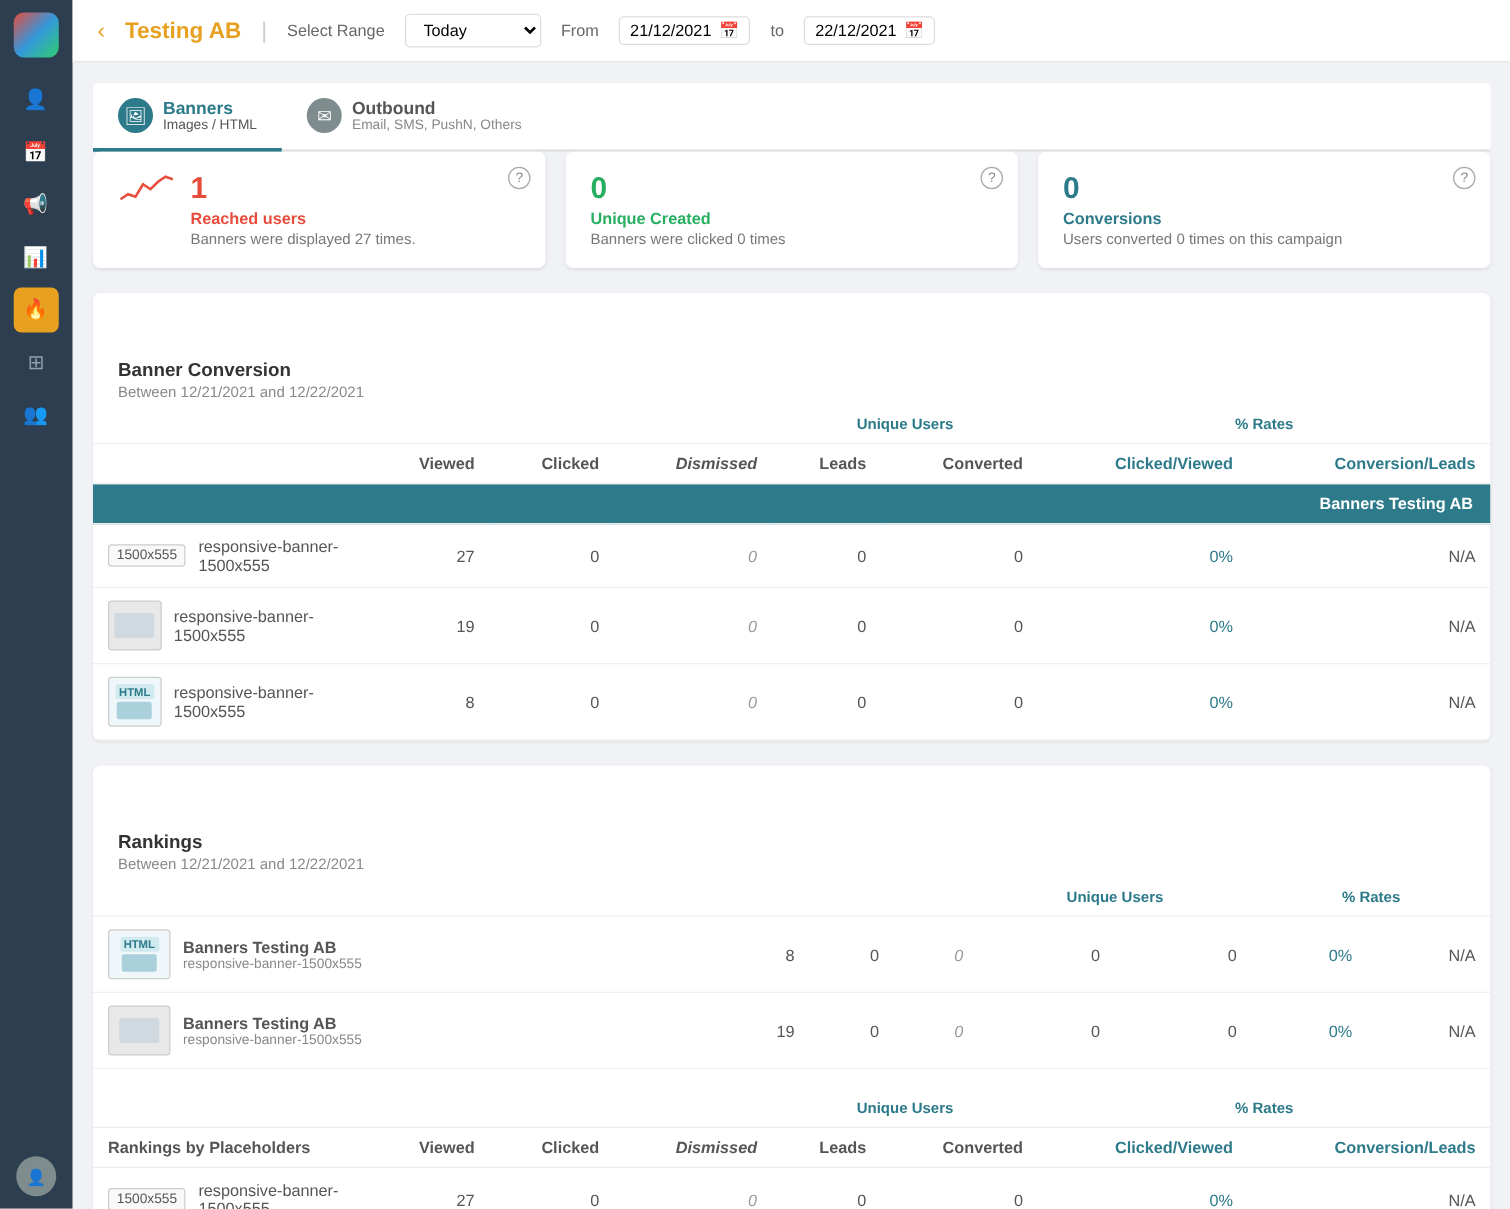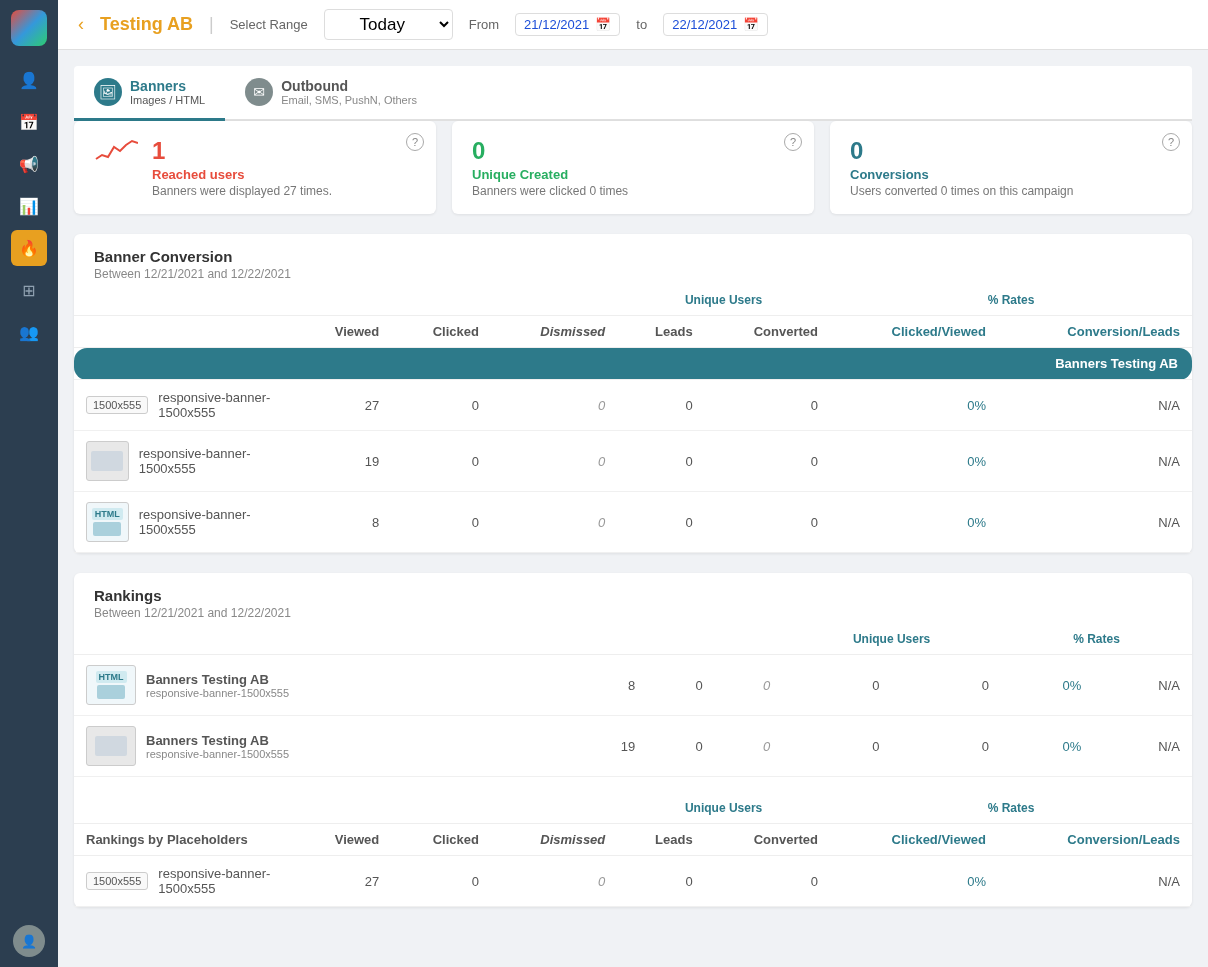--- a/index.html
+++ b/index.html
@@ -72,38 +72,37 @@
     }
     .header-select-range {
       color: #666;
       font-size: 13px;
     }
     .header-dropdown {
       padding: 4px 10px;
       border: 1px solid #ddd;
       border-radius: 4px;
       background: white;
-      font-size: 17px;
+      font-size: 13px;
       cursor: pointer;
-      text-align: center;
     }
     .header-from-label, .header-to-label {
       color: #666;
       font-size: 13px;
     }
     .header-date-input {
       display: flex;
       align-items: center;
       border: 1px solid #ddd;
       border-radius: 4px;
       padding: 3px 8px;
       background: white;
       gap: 6px;
     }
-    .header-date-input span { font-size: 13px; color: #1d4ed8; text-align: right; }
+    .header-date-input span { font-size: 13px; color: #000000; text-align: right; }
     .calendar-icon { color: #3498db; font-size: 14px; }
 
     
     .content {
       flex: 1;
       overflow-y: auto;
       padding: 16px;
     }
 
     
@@ -197,20 +196,21 @@
       margin-bottom: 20px;
       box-shadow: 0 1px 3px rgba(0,0,0,0.08);
     }
     .section-header {
       padding: 14px 20px 4px;
     }
     .section-title {
       font-size: 15px;
       font-weight: 700;
       color: #333;
+      margin-top: 39px;
     }
     .section-subtitle {
       font-size: 12px;
       color: #888;
       margin-top: 2px;
     }
 
     
     .table-wrap { overflow-x: auto; }
     table {
@@ -226,21 +226,20 @@
       color: #555;
       white-space: nowrap;
     }
     th.left { text-align: left; }
     th.teal { color: #2d7a8a; }
     td {
       padding: 10px 12px;
       text-align: right;
       color: #555;
       border-bottom: 1px solid #f0f0f0;
-      border-radius: 13px;
     }
     td.left { text-align: left; }
     td.italic { font-style: italic; color: #999; }
     td.teal { color: #2d7a8a; }
 
     .group-header-row td {
       background: #2d7a8a;
       color: white;
       font-weight: 600;
       font-size: 13px;

